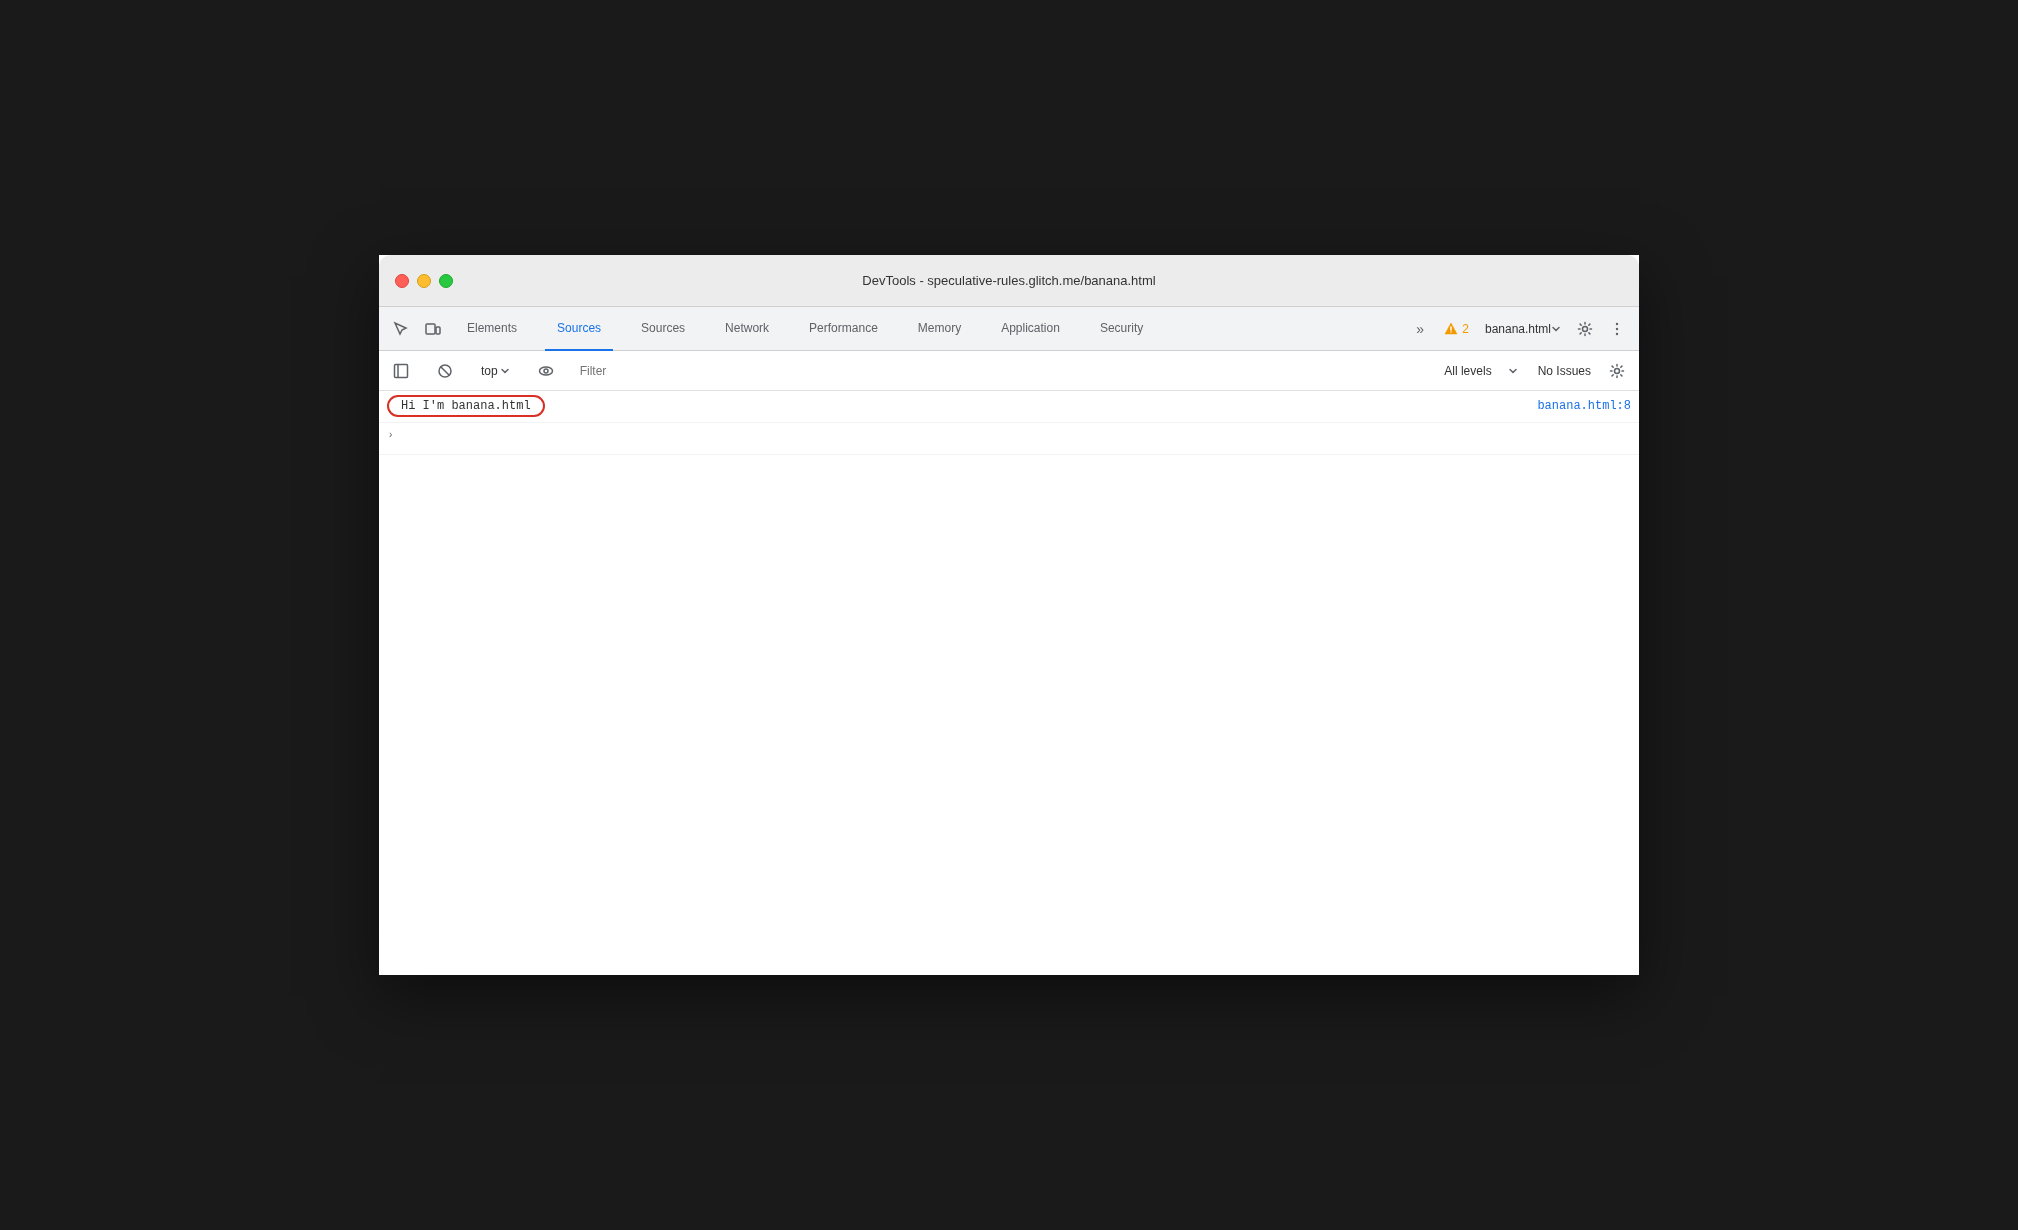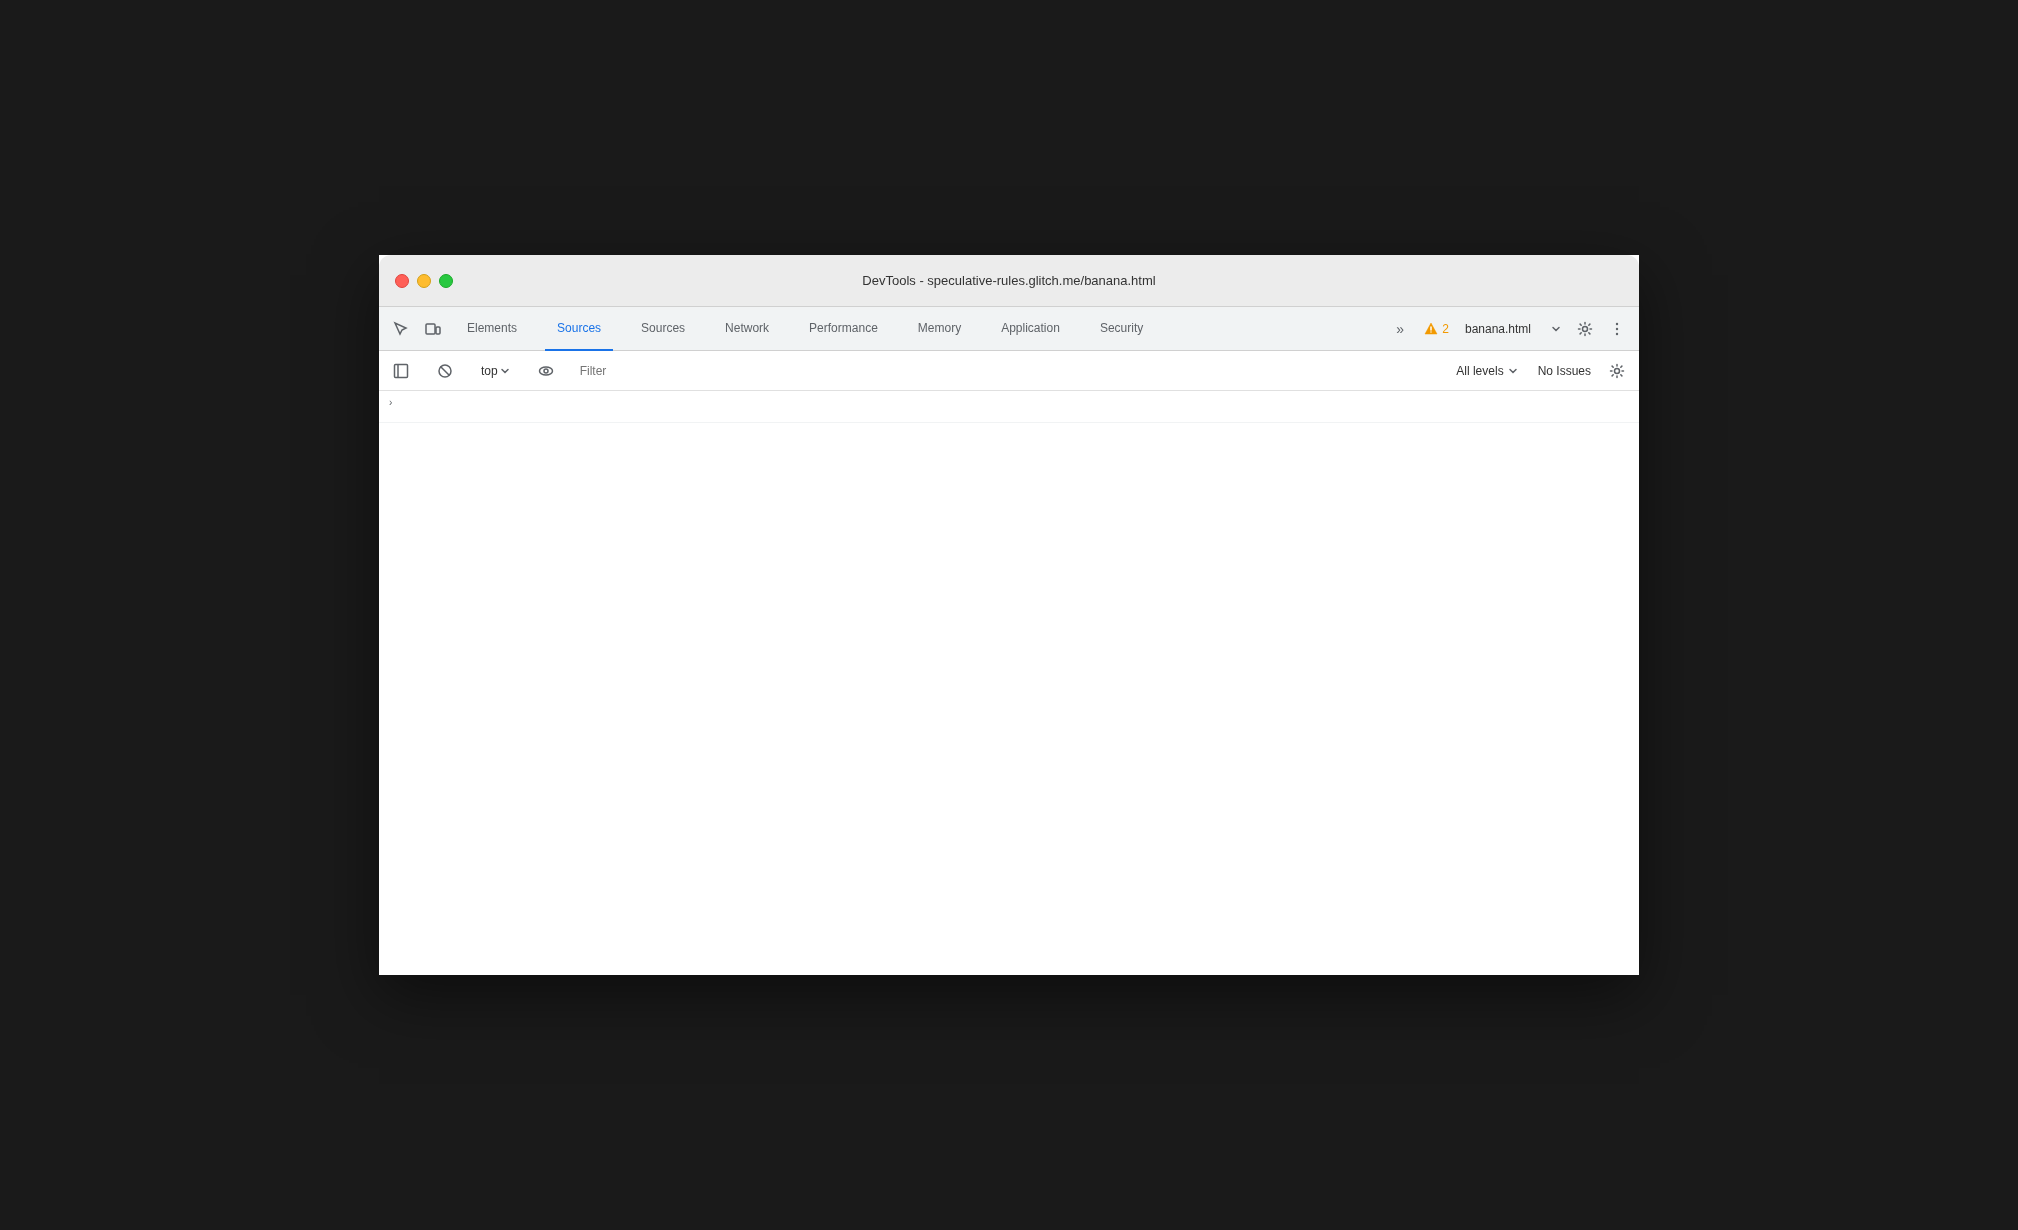--- a/index.html
+++ b/index.html
@@ -134,21 +134,21 @@
       color: #f29900;
       background: transparent;
       border: none;
       cursor: pointer;
       padding: 4px 6px;
       border-radius: 4px;
     }
     .file-selector {
       display: flex;
       align-items: center;
-      gap: 20px;
+      gap: 0;
       font-size: 12px;
       color: #333;
       cursor: pointer;
       padding: 4px 6px;
       border-radius: 4px;
       border: none;
       background: transparent;
     }
     
     .toolbar-bar {
@@ -185,21 +185,21 @@
     }
     .console-toolbar-right {
       display: flex;
       align-items: center;
       gap: 4px;
       margin-left: auto;
     }
     .levels-btn {
       display: flex;
       align-items: center;
-      gap: 4px;
+      gap: 16px;
       font-size: 12px;
       color: #333;
       cursor: pointer;
       padding: 4px 8px;
       border-radius: 4px;
       border: none;
       background: transparent;
       white-space: nowrap;
     }
     .no-issues-btn {
@@ -422,16 +422,22 @@
         <svg width="16" height="16" viewBox="0 0 16 16" fill="none" xmlns="http://www.w3.org/2000/svg">
           <circle cx="8" cy="8" r="2.5" stroke="#5f6368" stroke-width="1.5" fill="none"></circle>
           <path d="M8 1.5V3M8 13V14.5M1.5 8H3M13 8H14.5M3.1 3.1L4.2 4.2M11.8 11.8L12.9 12.9M12.9 3.1L11.8 4.2M4.2 11.8L3.1 12.9" stroke="#5f6368" stroke-width="1.5" stroke-linecap="round"></path>
         </svg>
       </button>
     </div>
   </div>
 
   <div class="console-content">
     <div class="console-row">
+      <div class="console-log-entry">
+        <span class="console-message-highlighted">Hi I'm banana.html</span>
+        <a class="console-source-link" href="#">banana.html:8</a>
+      </div>
+    </div>
+    <div class="console-row">
       <span class="expand-arrow">›</span>
     </div>
   </div>
 </div>
 
 </body></html>

